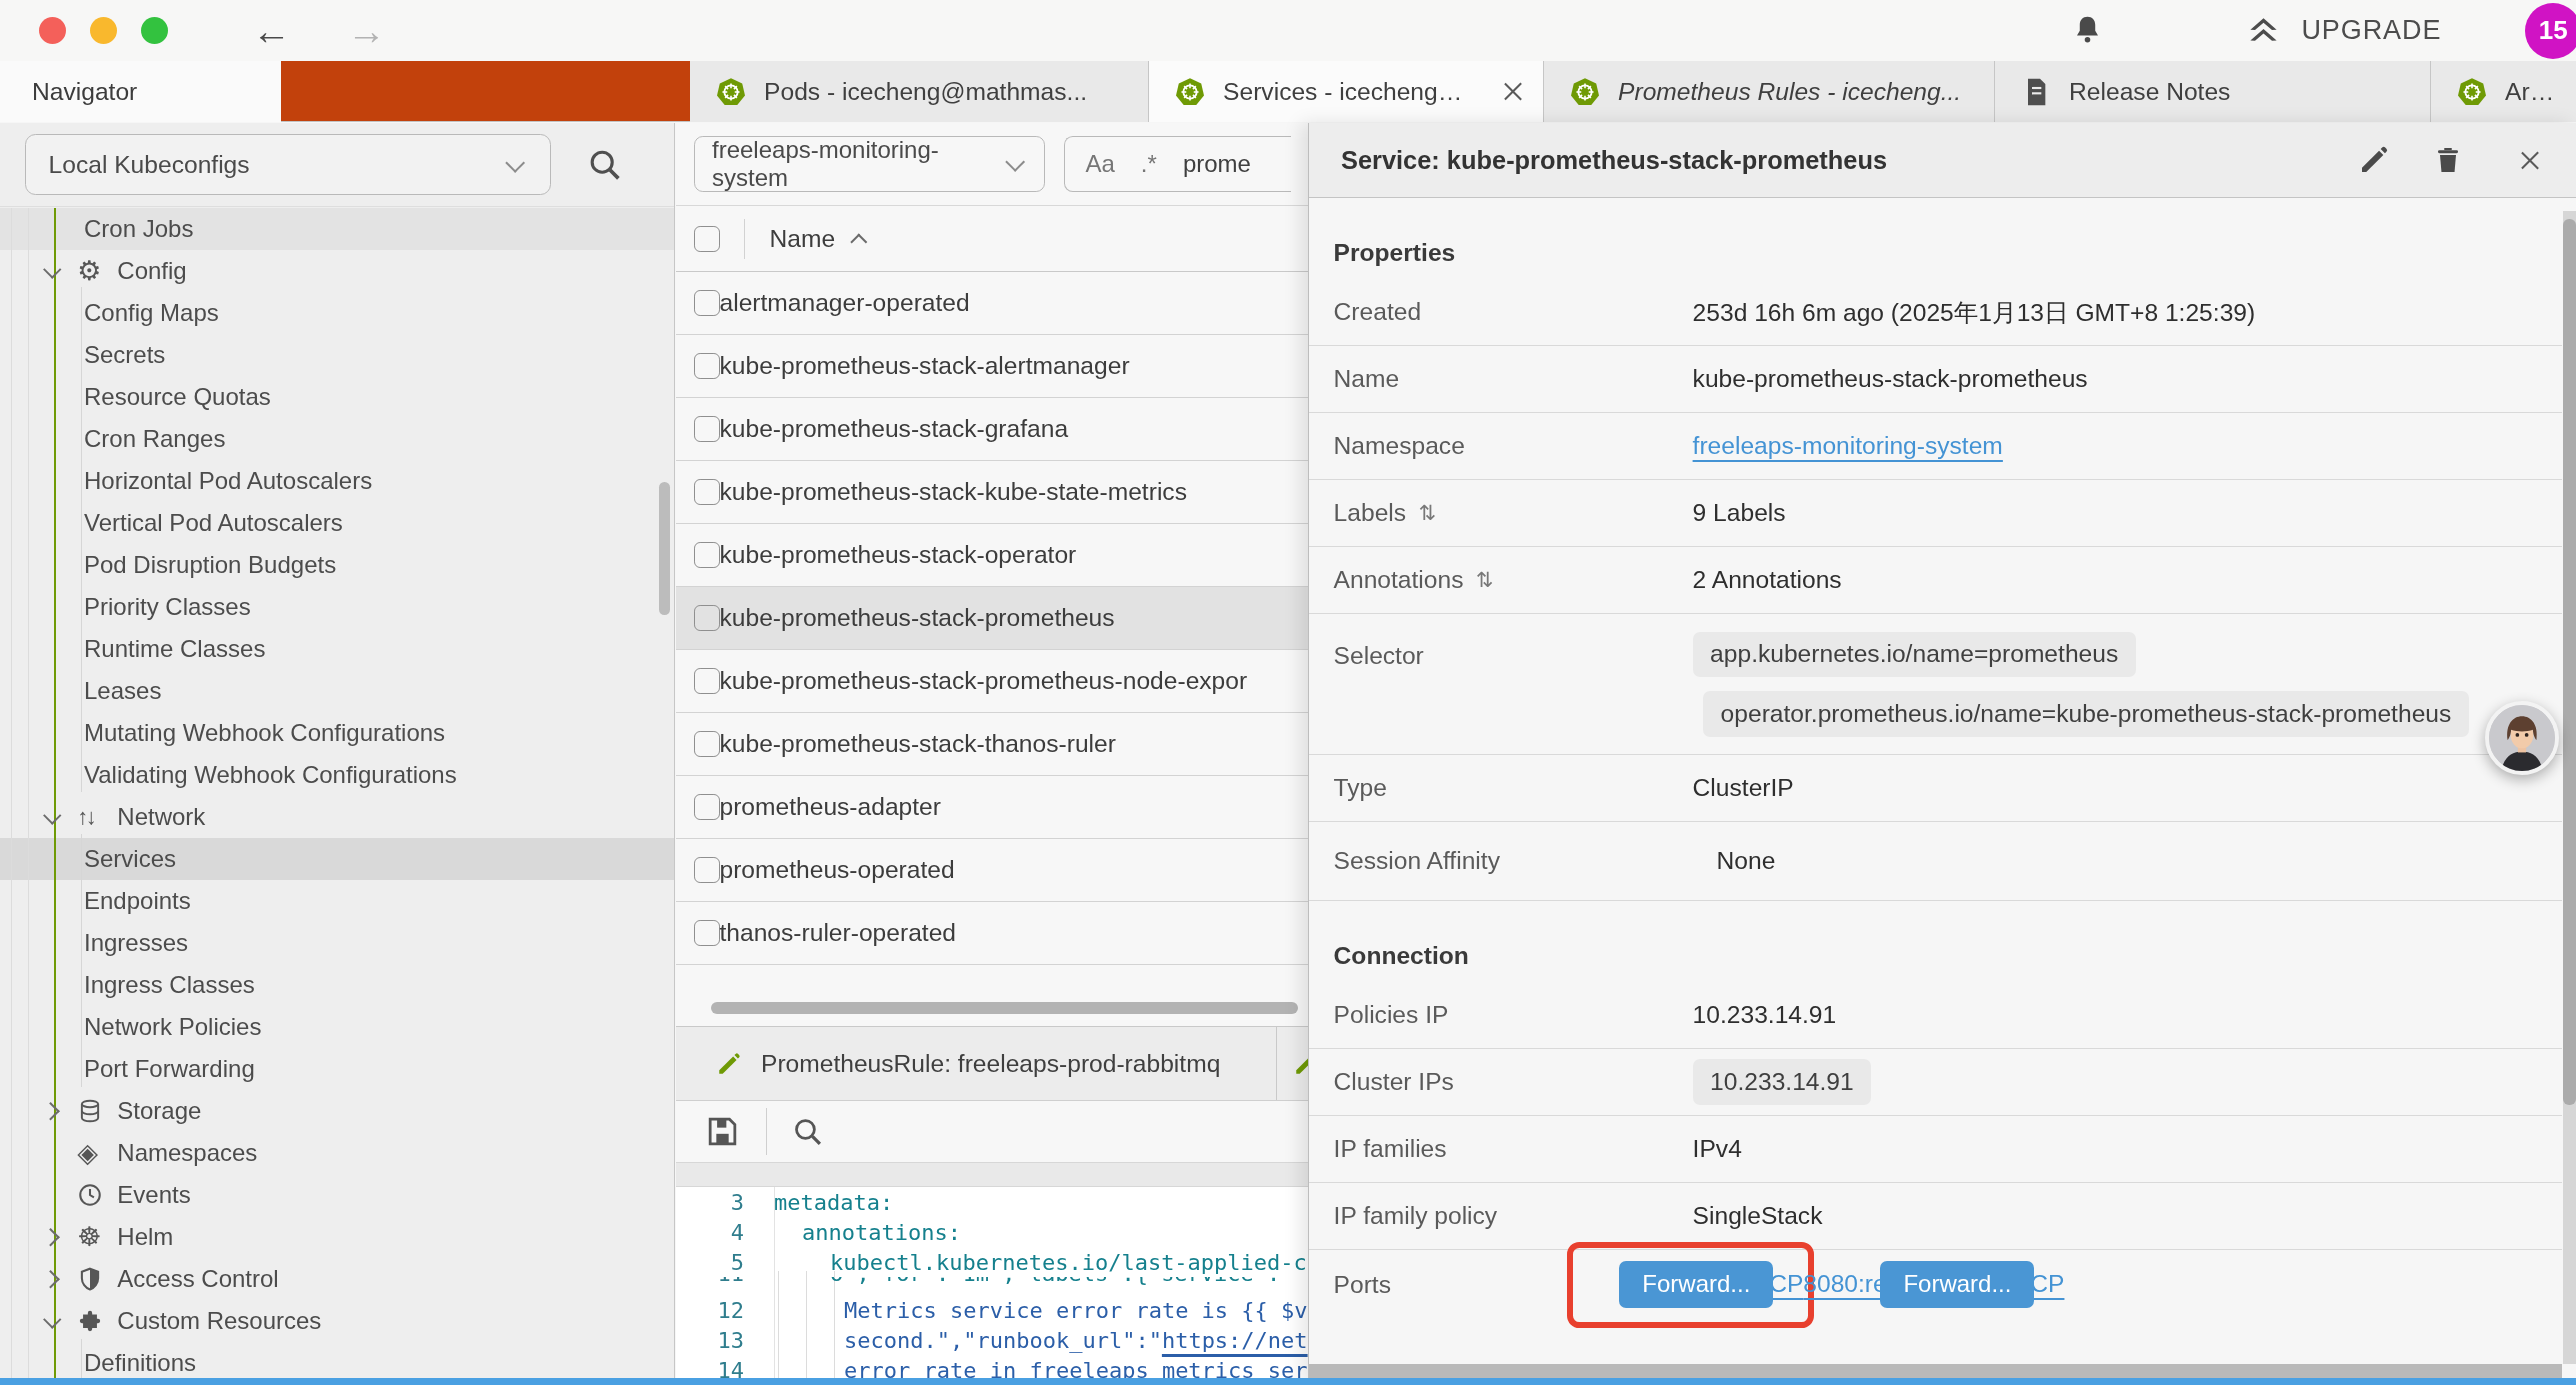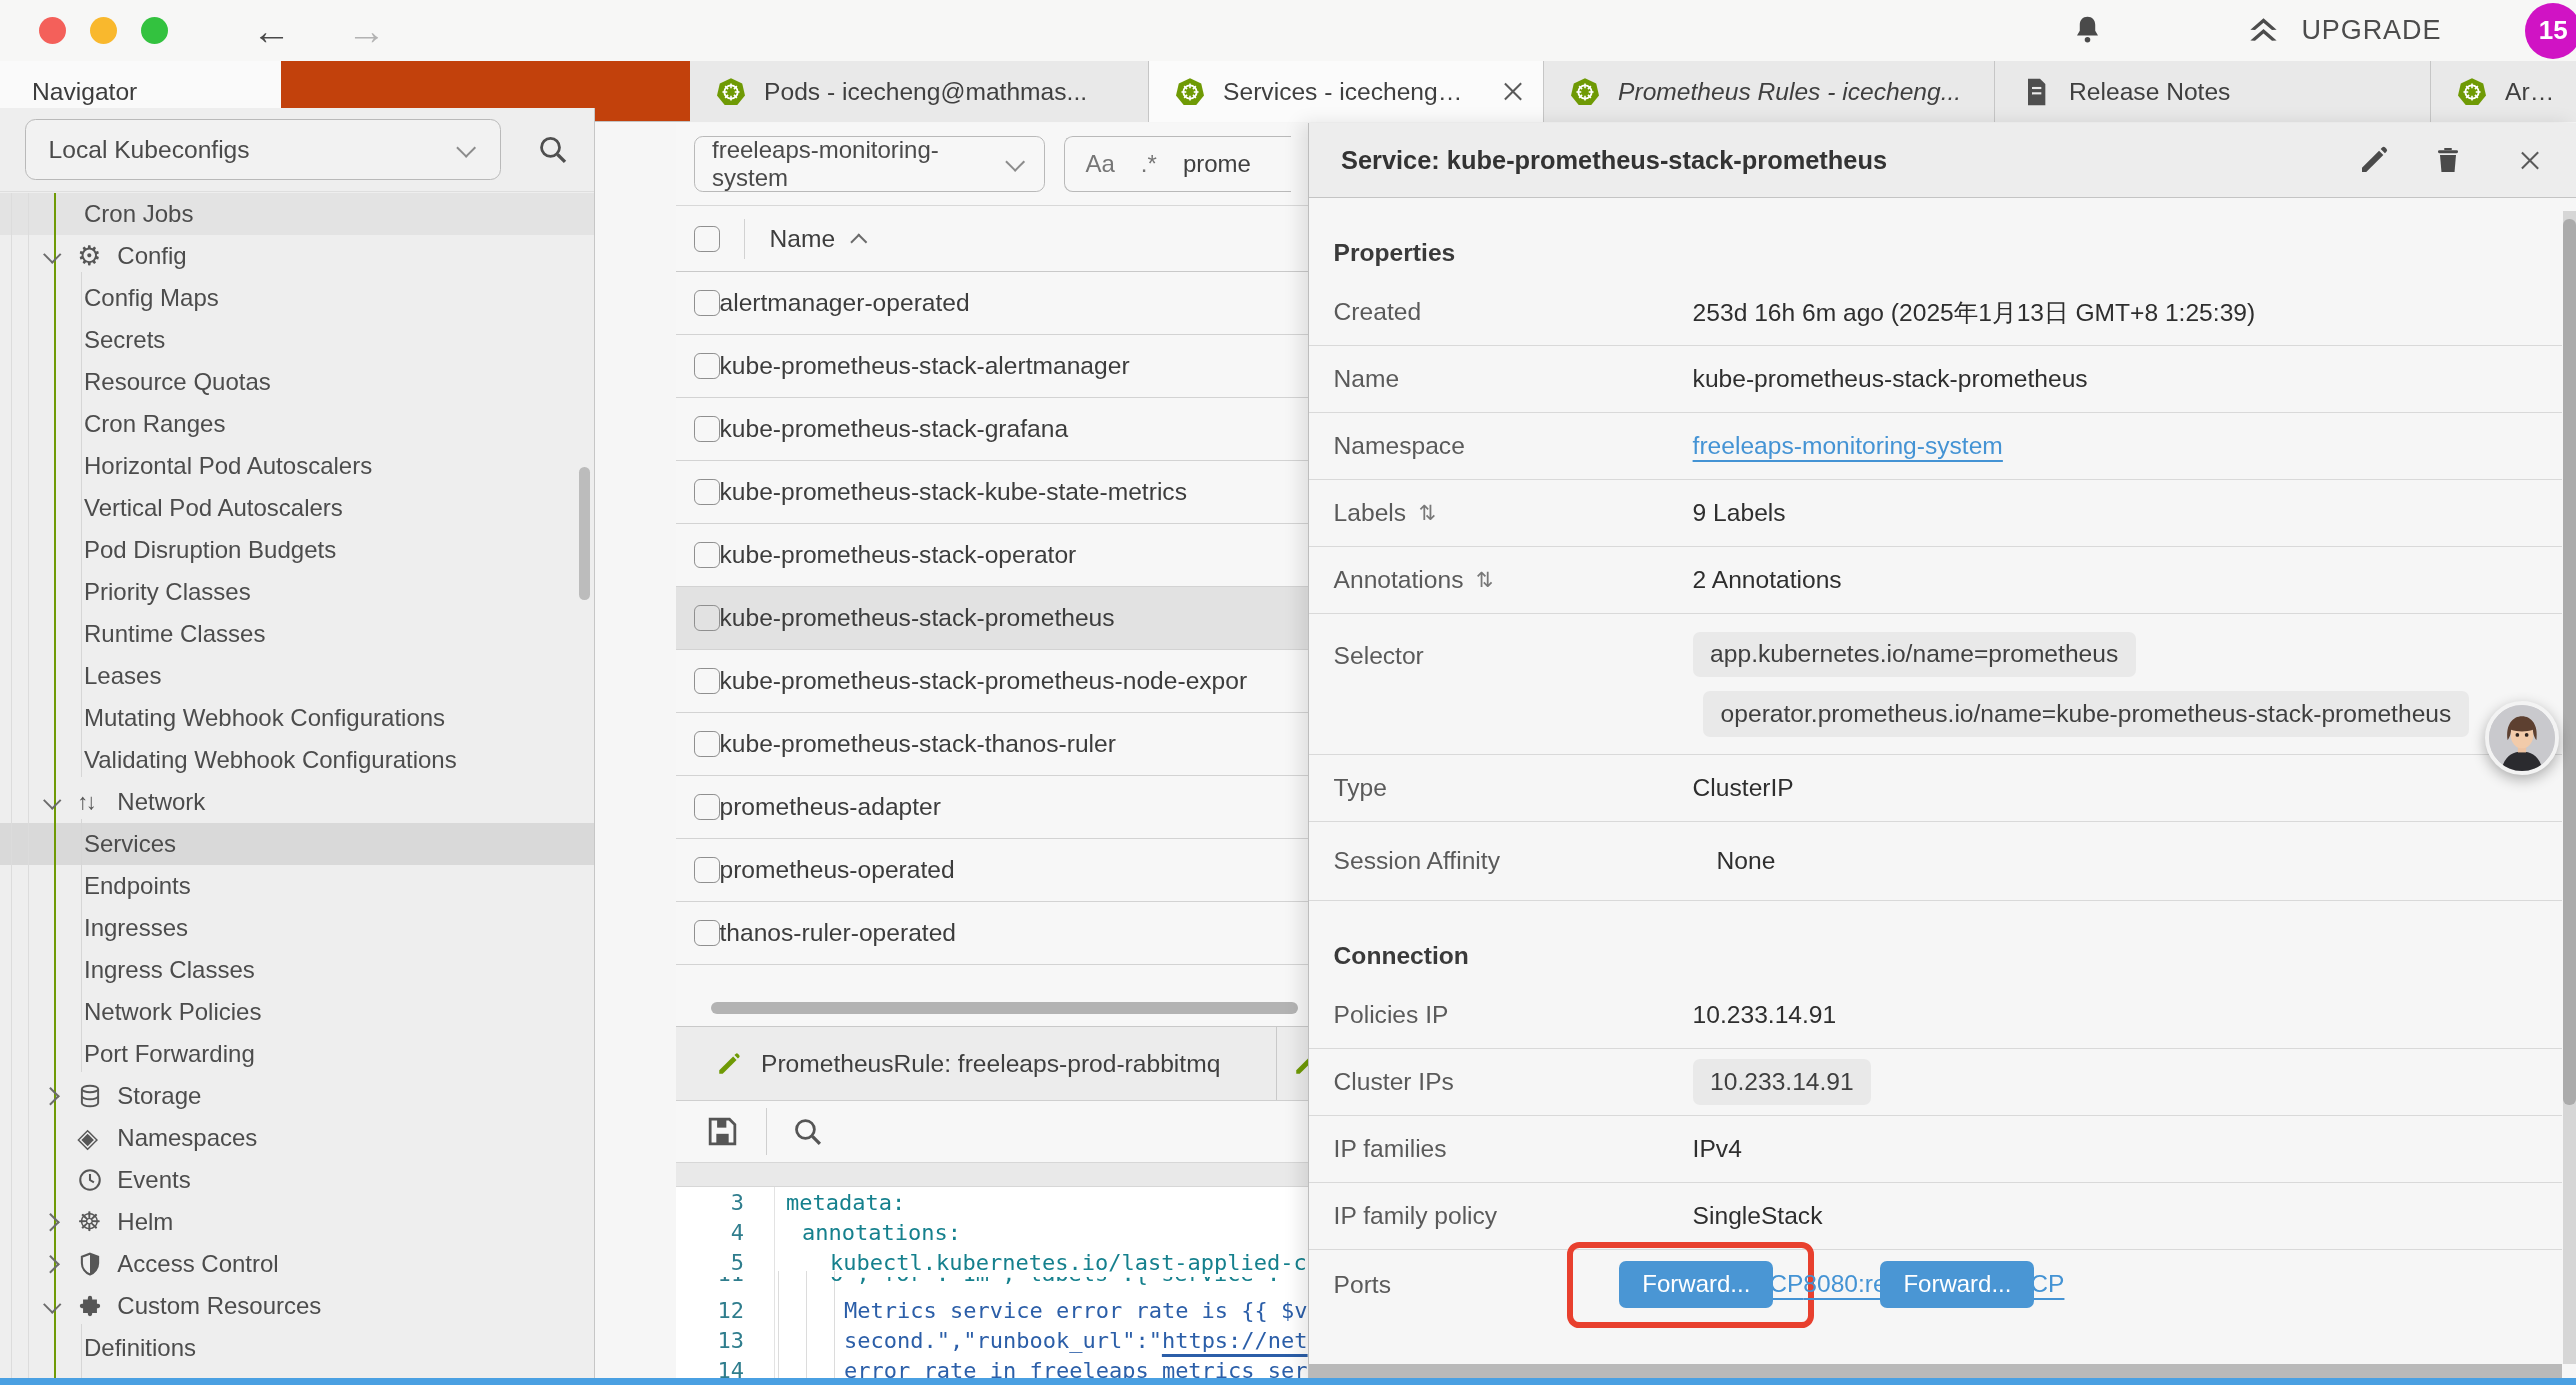--- a/index.html
+++ b/index.html
@@ -29,21 +29,21 @@
 .tab.active{background:#fbfbfb}
 .tab.italic .tlabel{font-style:italic}
 .tab svg{width:32px;height:32px;flex:none}
 .tab .k8s{color:#6f9a05}.tab .doc{color:#4f4f4f}
 .tab .tlabel{overflow:hidden;text-overflow:ellipsis}
 .xicon{position:relative;width:23px;height:23px;flex:none;margin-left:12.3px}
 .xicon::before,.xicon::after{content:'';position:absolute;left:10.5px;top:0;width:2.2px;height:23px;background:#5a5a5a}
 .xicon::before{transform:rotate(45deg)}.xicon::after{transform:rotate(-45deg)}
 
 
-.sidebar{position:absolute;top:108px;left:0;width:595px;bottom:0;background:#eeeeee;border-right:0.9px solid #c6c6c6}
+.sidebar{position:absolute;top:123px;left:0;width:675px;bottom:0;background:#eeeeee;border-right:0.9px solid #c6c6c6}
 .kubebar{height:84px;display:flex;align-items:center;padding:0 24.6px;border-bottom:0.9px solid #dedede}
 .selectbox{width:526px;height:61px;border:1.8px solid #b9b9b9;border-radius:10.5px;display:flex;align-items:center;padding:0 23px;color:#4a4a4a;background:#f2f2f2}
 .dd-chev{position:relative;width:21px;height:21px;margin-left:auto}
 .dd-chev::before{content:'';position:absolute;left:2.6px;top:1.8px;width:12.3px;height:12.3px;border-right:2.6px solid #8c8c8c;border-bottom:2.6px solid #8c8c8c;transform:rotate(45deg)}
 .sb-search{width:37px;height:37px;color:#4f4f4f;margin-left:35px}
 .tree{position:absolute;top:85px;left:0;right:0;bottom:0;overflow:hidden}
 .tree-item{height:42px;display:flex;align-items:center;color:#4c4c4c;font-size:24px}
 .tree-item.child{padding-left:84px}
 .tree-item.group{padding-left:42px}
 .tree-item.selected{background:#d9d9d9}
@@ -519,21 +519,21 @@
         </svg>
     </div>
     <div class="edstrip"></div>
     <div class="codearea">
       <div class="iguide" style="left:102px"></div>
       <div class="iguide" style="left:130px"></div>
       <div class="iguide" style="left:158px"></div>
       <div id="codeLines">
           <div class="code-line">
     <span class="ln">3</span>
-    <span class="codetext teal" style="padding-left: 12px;"><span>metadata:</span></span>
+    <span class="codetext teal" style="padding-left: 0px;"><span>metadata:</span></span>
   </div>
           <div class="code-line">
     <span class="ln">4</span>
     <span class="codetext teal" style="padding-left: 28px;"><span>annotations:</span></span>
   </div>
           <div class="code-line">
     <span class="ln">5</span>
     <span class="codetext teal" style="padding-left: 56px;"><span>kubectl.kubernetes.io/last-applied-co</span></span>
   </div>
           <div class="code-line partial">

